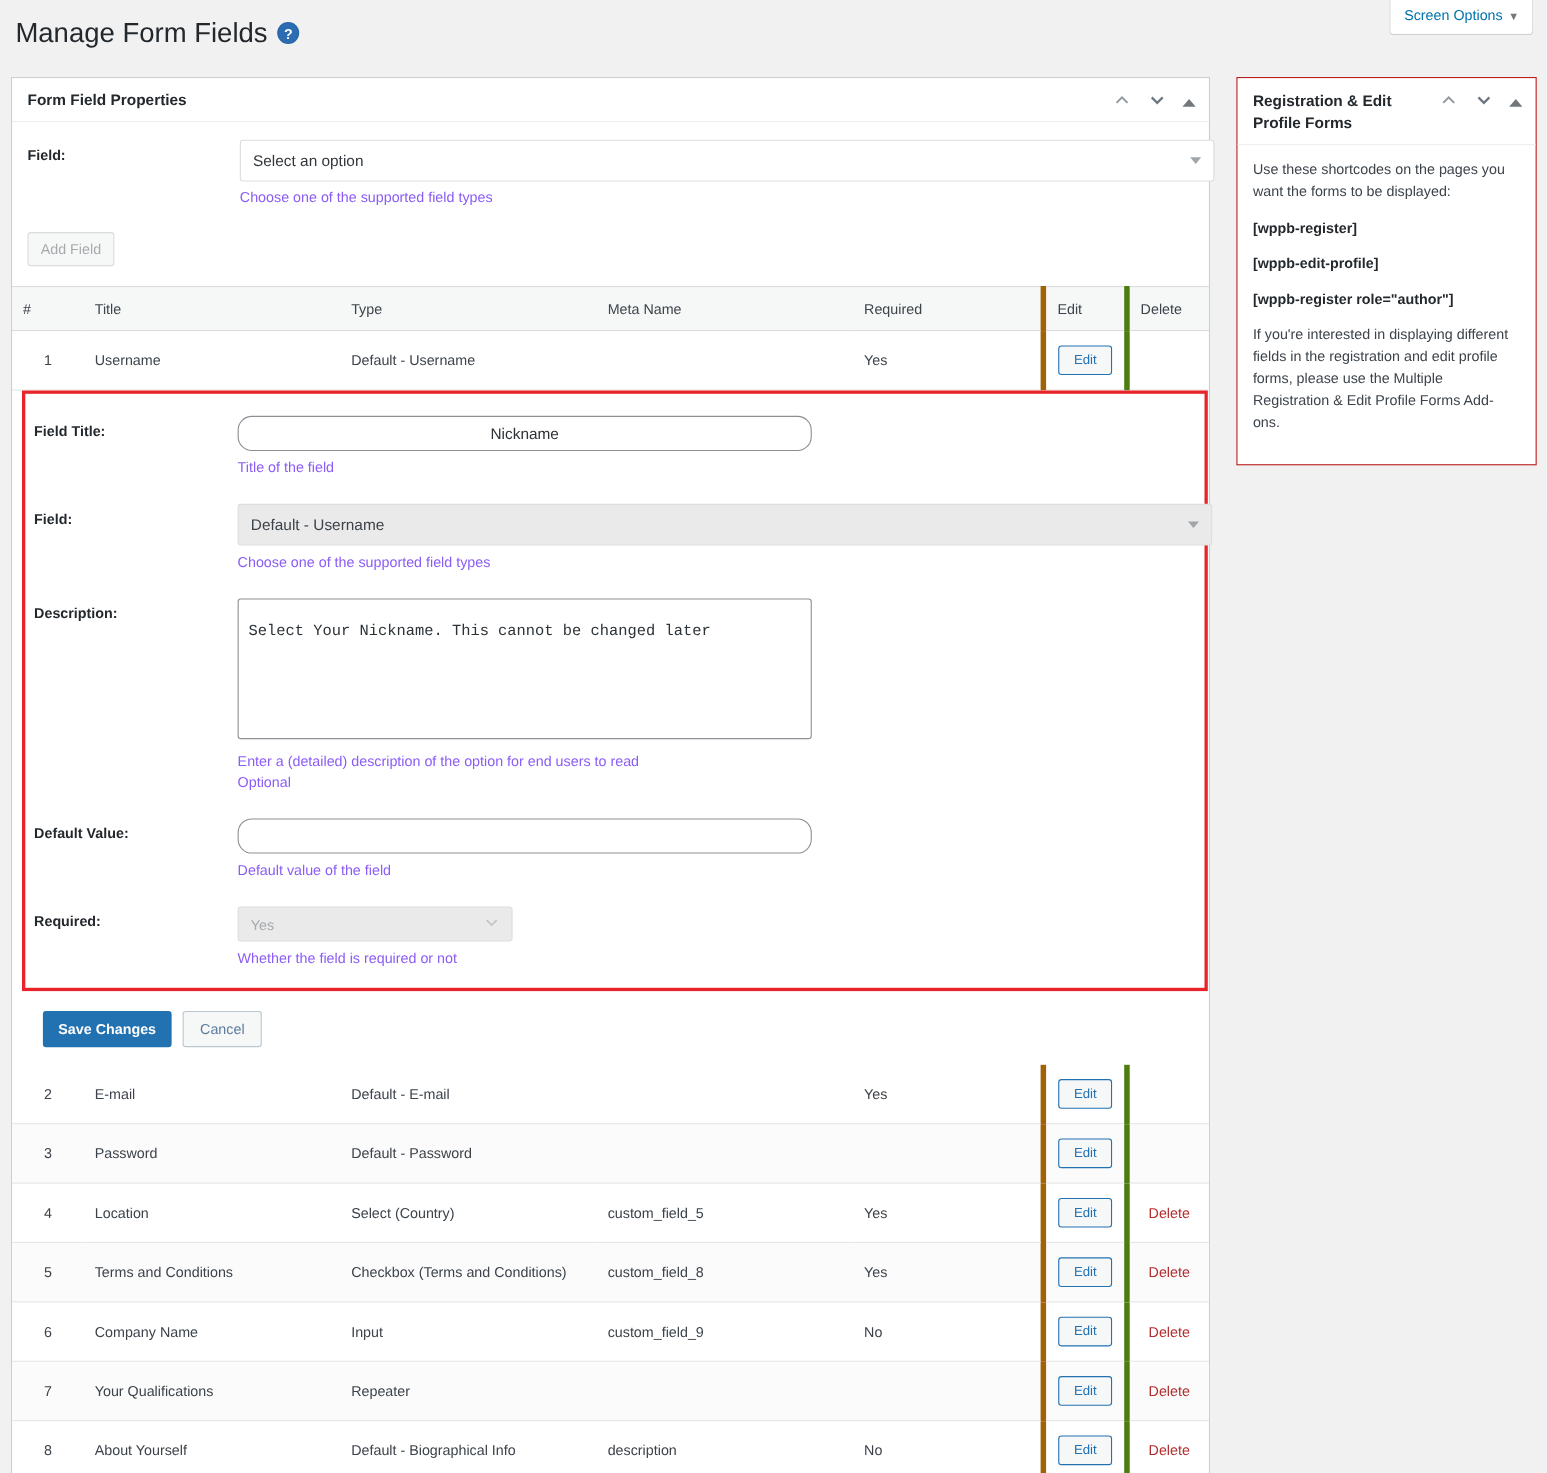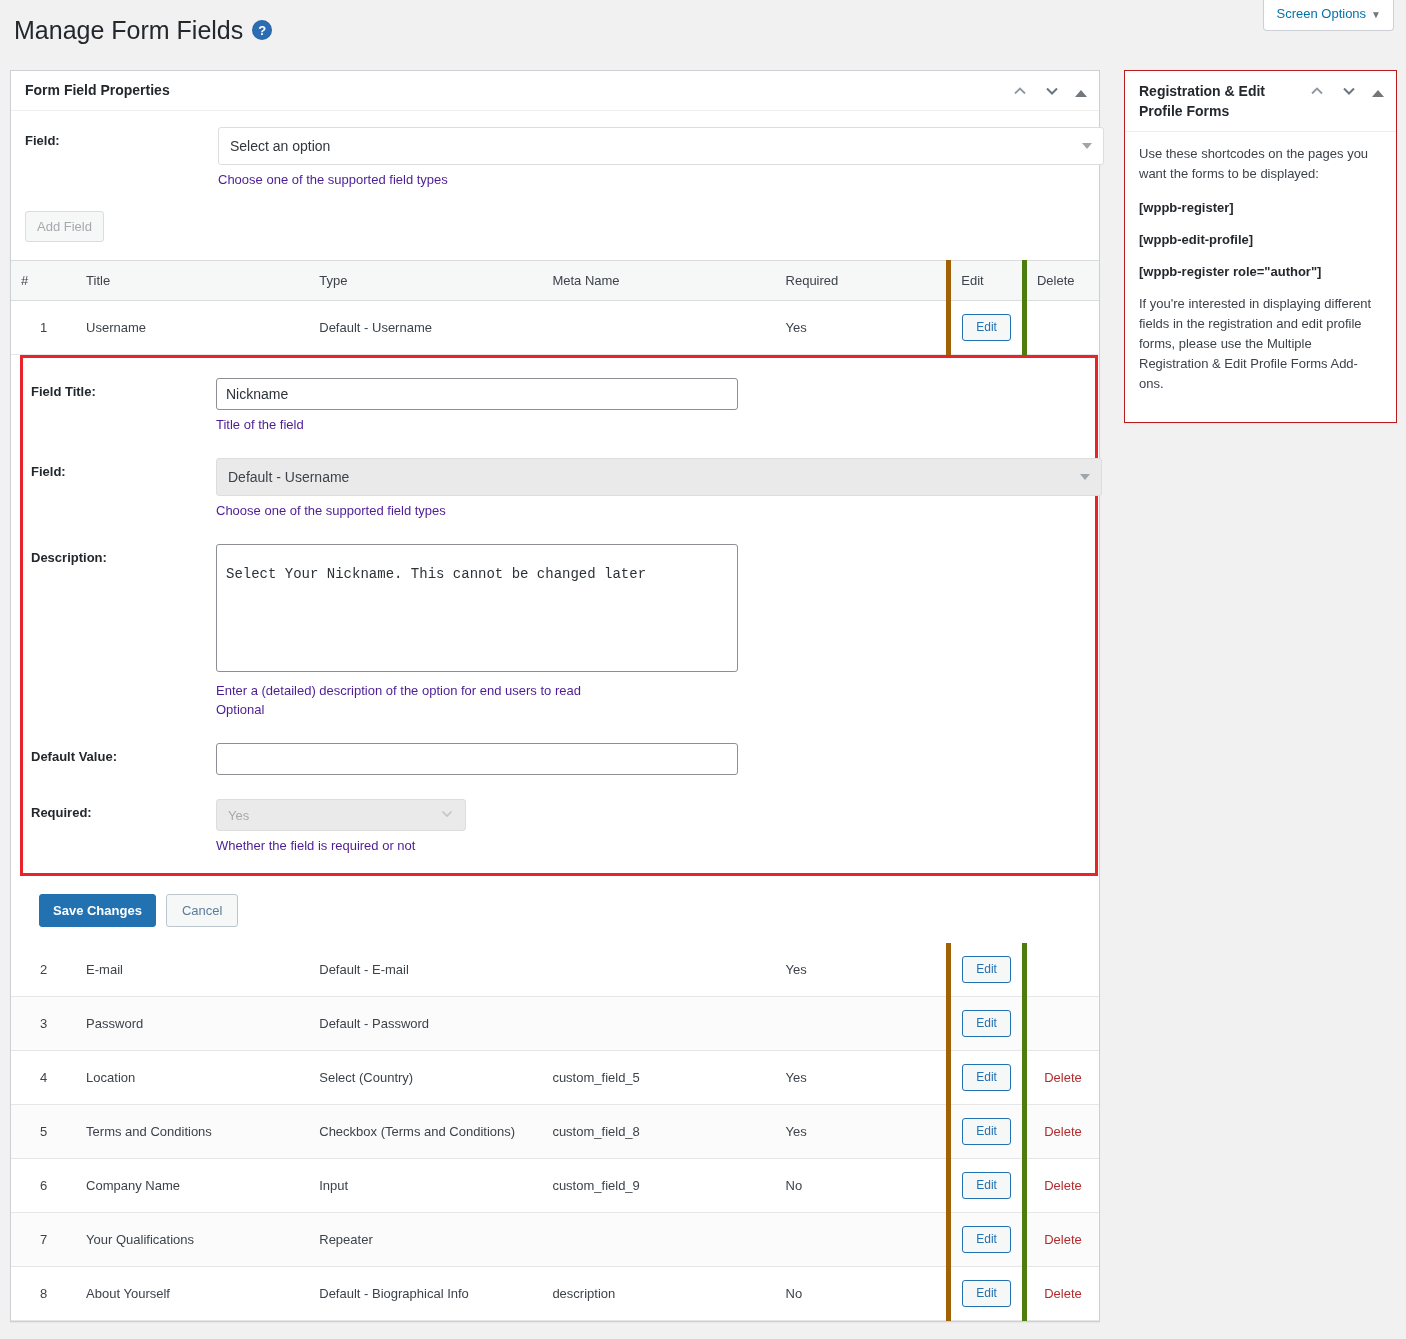--- a/index.html
+++ b/index.html
@@ -79,21 +79,21 @@
   .panel-body { padding: 0; }
 
   
   .frow { display: flex; align-items: flex-start; padding: 0; }
   .flabel {
     width: 193px; flex: 0 0 193px;
     font-size: 13px; font-weight: 700; color: #23282d;
     padding-top: 6px;
   }
   .fctl { flex: 1; }
-  .hint { font-size: 13px; color: #4c1d95; line-height: 19px; margin-top: 5px; }
+  .hint { font-size: 13px; color: #8b5cf6; line-height: 19px; margin-top: 5px; }
 
   
   .sel {
     position: relative; width: 886px; height: 38px;
     border: 1px solid #ddd; border-radius: 3px; background: #fff;
     font-size: 14px; color: #32373c;
     display: flex; align-items: center; padding: 0 30px 0 11px;
     cursor: pointer;
   }
   .sel.disabled { background: #eaeaea; color: #3c434a; cursor: default; border-color: #ddd; }
@@ -101,23 +101,24 @@
   .sel .arr {
     position: absolute; right: 11px; top: 50%; transform: translateY(-50%);
     width: 0; height: 0;
     border-left: 5px solid transparent; border-right: 5px solid transparent;
     border-top: 6px solid #a0a5aa;
   }
   .sel .chev { position: absolute; right: 10px; top: 50%; transform: translateY(-50%); color:#c3c4c7; }
 
   .txtin {
     width: 522px; height: 32px;
-    border: 1px solid #8c8f94; border-radius: 3px; background: #fff;
+    border: 1px solid #8c8f94; border-radius: 13px; background: #fff;
     font-size: 14px; color: #2c3338; padding: 0 9px;
     font-family: "Liberation Sans", sans-serif;
+    text-align: center;
   }
   .txtarea {
     width: 522px; height: 128px; resize: none;
     border: 1px solid #8c8f94; border-radius: 3px; background: #fff;
     font-size: 14px; color: #2c3338; padding: 20px 9px; line-height: 19px;
     font-family: Liberation Mono, monospace;
   }
 
   .btn-addfield {
     background: #f6f7f7; border: 1px solid #dcdcde; border-radius: 3px;
@@ -295,20 +296,21 @@
               <textarea class="txtarea" style="">Select Your Nickname. This cannot be changed later</textarea>
               <div class="hint">Enter a (detailed) description of the option for end users to read</div>
               <div class="hint" style="margin-top:0;">Optional</div>
             </div>
           </div>
 
           <div class="frow">
             <div class="flabel">Default Value:</div>
             <div class="fctl">
               <input class="txtin" type="text" value="" style="">
+              <div class="hint">Default value of the field</div>
             </div>
           </div>
 
           <div class="frow">
             <div class="flabel">Required:</div>
             <div class="fctl">
               <div class="sel small disabled">
                 <span>Yes</span>
                 <span class="chev">
                   <svg width="16" height="16" viewBox="0 0 16 16">

